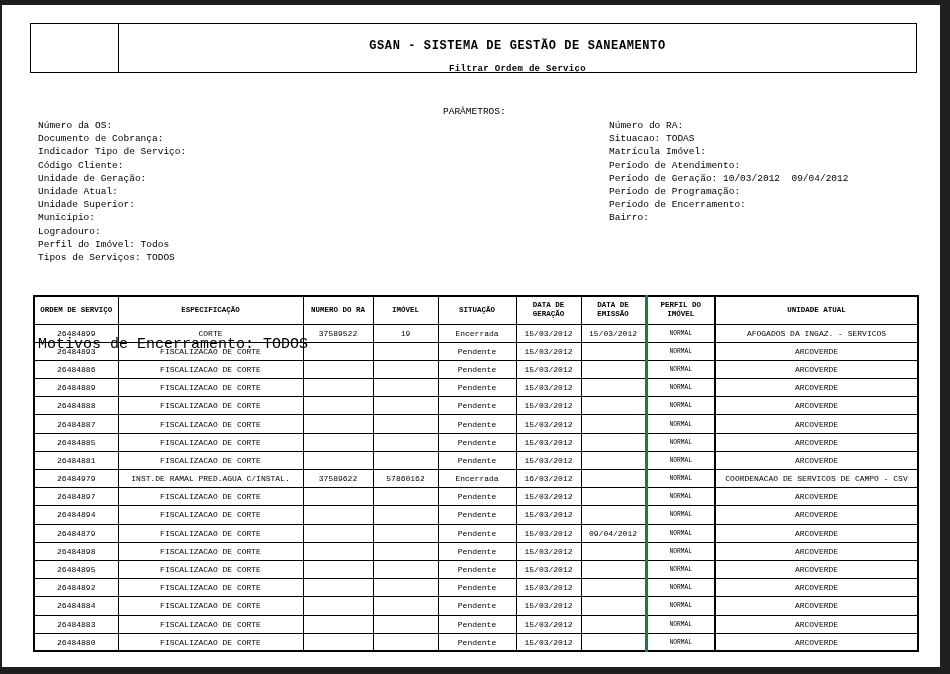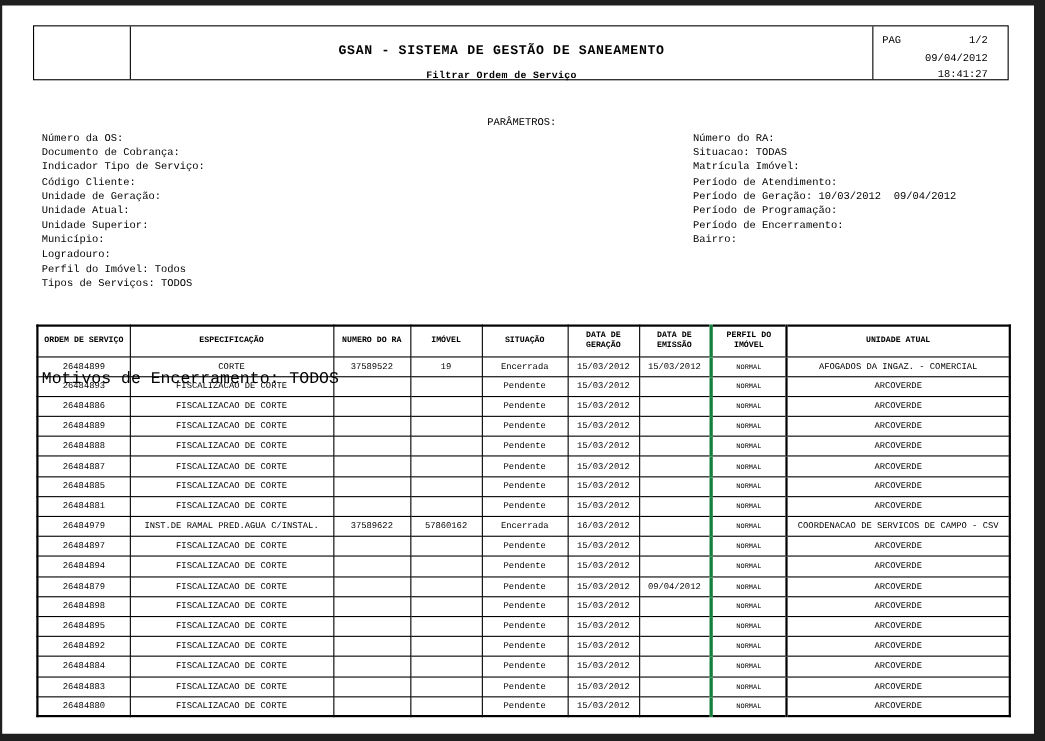--- a/index.html
+++ b/index.html
@@ -36,21 +36,21 @@
   .info-cell {
     width: 123px; border-left: 1px solid #000;
     font-size: 9.5px; line-height: 15.5px; padding-top: 5px;
   }
   .pag-line { display: flex; justify-content: space-between; padding: 0 18px 0 8px; }
   .info-right { text-align: right; padding-right: 18px; }
   
   .params-title { position: absolute; left: 443px; top: 106px; font-size: 9.5px; }
   .params-col { position: absolute; font-size: 9.5px; line-height: 13.2px; white-space: pre; }
   .params-left  { left: 38px;  top: 119px; }
-  .params-right { left: 630px; top: 119px; }
+  .params-right { left: 609px; top: 119px; }
   .motivos-line { position: absolute; left: 38px; top: 292px; font-size: 15px; white-space: pre; margin-top: 44px; }
   
   table.os-table {
     position: absolute; left: 33px; top: 295px;
     width: 884px;
     border-collapse: collapse;
     table-layout: fixed;
   }
   .os-table th, .os-table td {
     border: 1px solid #000;
@@ -69,28 +69,20 @@
 </head>
 <body>
 
 <div class="page-frame"></div>
 
 <div class="header-box">
   <div class="logo-cell"></div>
   <div class="title-cell">
     <div class="report-title">GSAN - SISTEMA DE GESTÃO DE SANEAMENTO</div>
     <div class="report-subtitle">Filtrar Ordem de Serviço</div>
-  </div>
-  <div class="info-cell">
-    <div class="pag-line">
-      <span>PAG</span>
-      <span>1/2</span>
-    </div>
-    <div class="info-right">09/04/2012</div>
-    <div class="info-right">18:41:27</div>
   </div>
 </div>
 
 <div class="params-title">PARÂMETROS:</div>
 <div class="params-col params-left" id="params-left"><div>Número da OS:</div><div>Documento de Cobrança:</div><div>Indicador Tipo de Serviço:</div><div>Código Cliente:</div><div>Unidade de Geração:</div><div>Unidade Atual:</div><div>Unidade Superior:</div><div>Município:</div><div>Logradouro:</div><div>Perfil do Imóvel: Todos</div><div>Tipos de Serviços: TODOS</div></div>
 <div class="params-col params-right" id="params-right"><div>Número do RA:</div><div>Situacao: TODAS</div><div>Matrícula Imóvel:</div><div>Período de Atendimento:</div><div>Período de Geração: 10/03/2012  09/04/2012</div><div>Período de Programação:</div><div>Período de Encerramento:</div><div>Bairro:</div></div>
 <div class="motivos-line" id="motivos-line">Motivos de Encerramento: TODOS</div>
 
 <table class="os-table">
   <colgroup>
@@ -120,21 +112,21 @@
   <tbody id="table-body">
       <tr>
         <td>26484899</td>
         <td>CORTE</td>
         <td>37589522</td>
         <td>19</td>
         <td>Encerrada</td>
         <td>15/03/2012</td>
         <td>15/03/2012</td>
         <td class="col-perfil">NORMAL</td>
-        <td>AFOGADOS DA INGAZ. - COMERCIAL</td>
+        <td>AFOGADOS DA INGAZ. - SERVICOS</td>
       </tr>
       <tr>
         <td>26484893</td>
         <td>FISCALIZACAO DE CORTE</td>
         <td></td>
         <td></td>
         <td>Pendente</td>
         <td>15/03/2012</td>
         <td></td>
         <td class="col-perfil">NORMAL</td>

